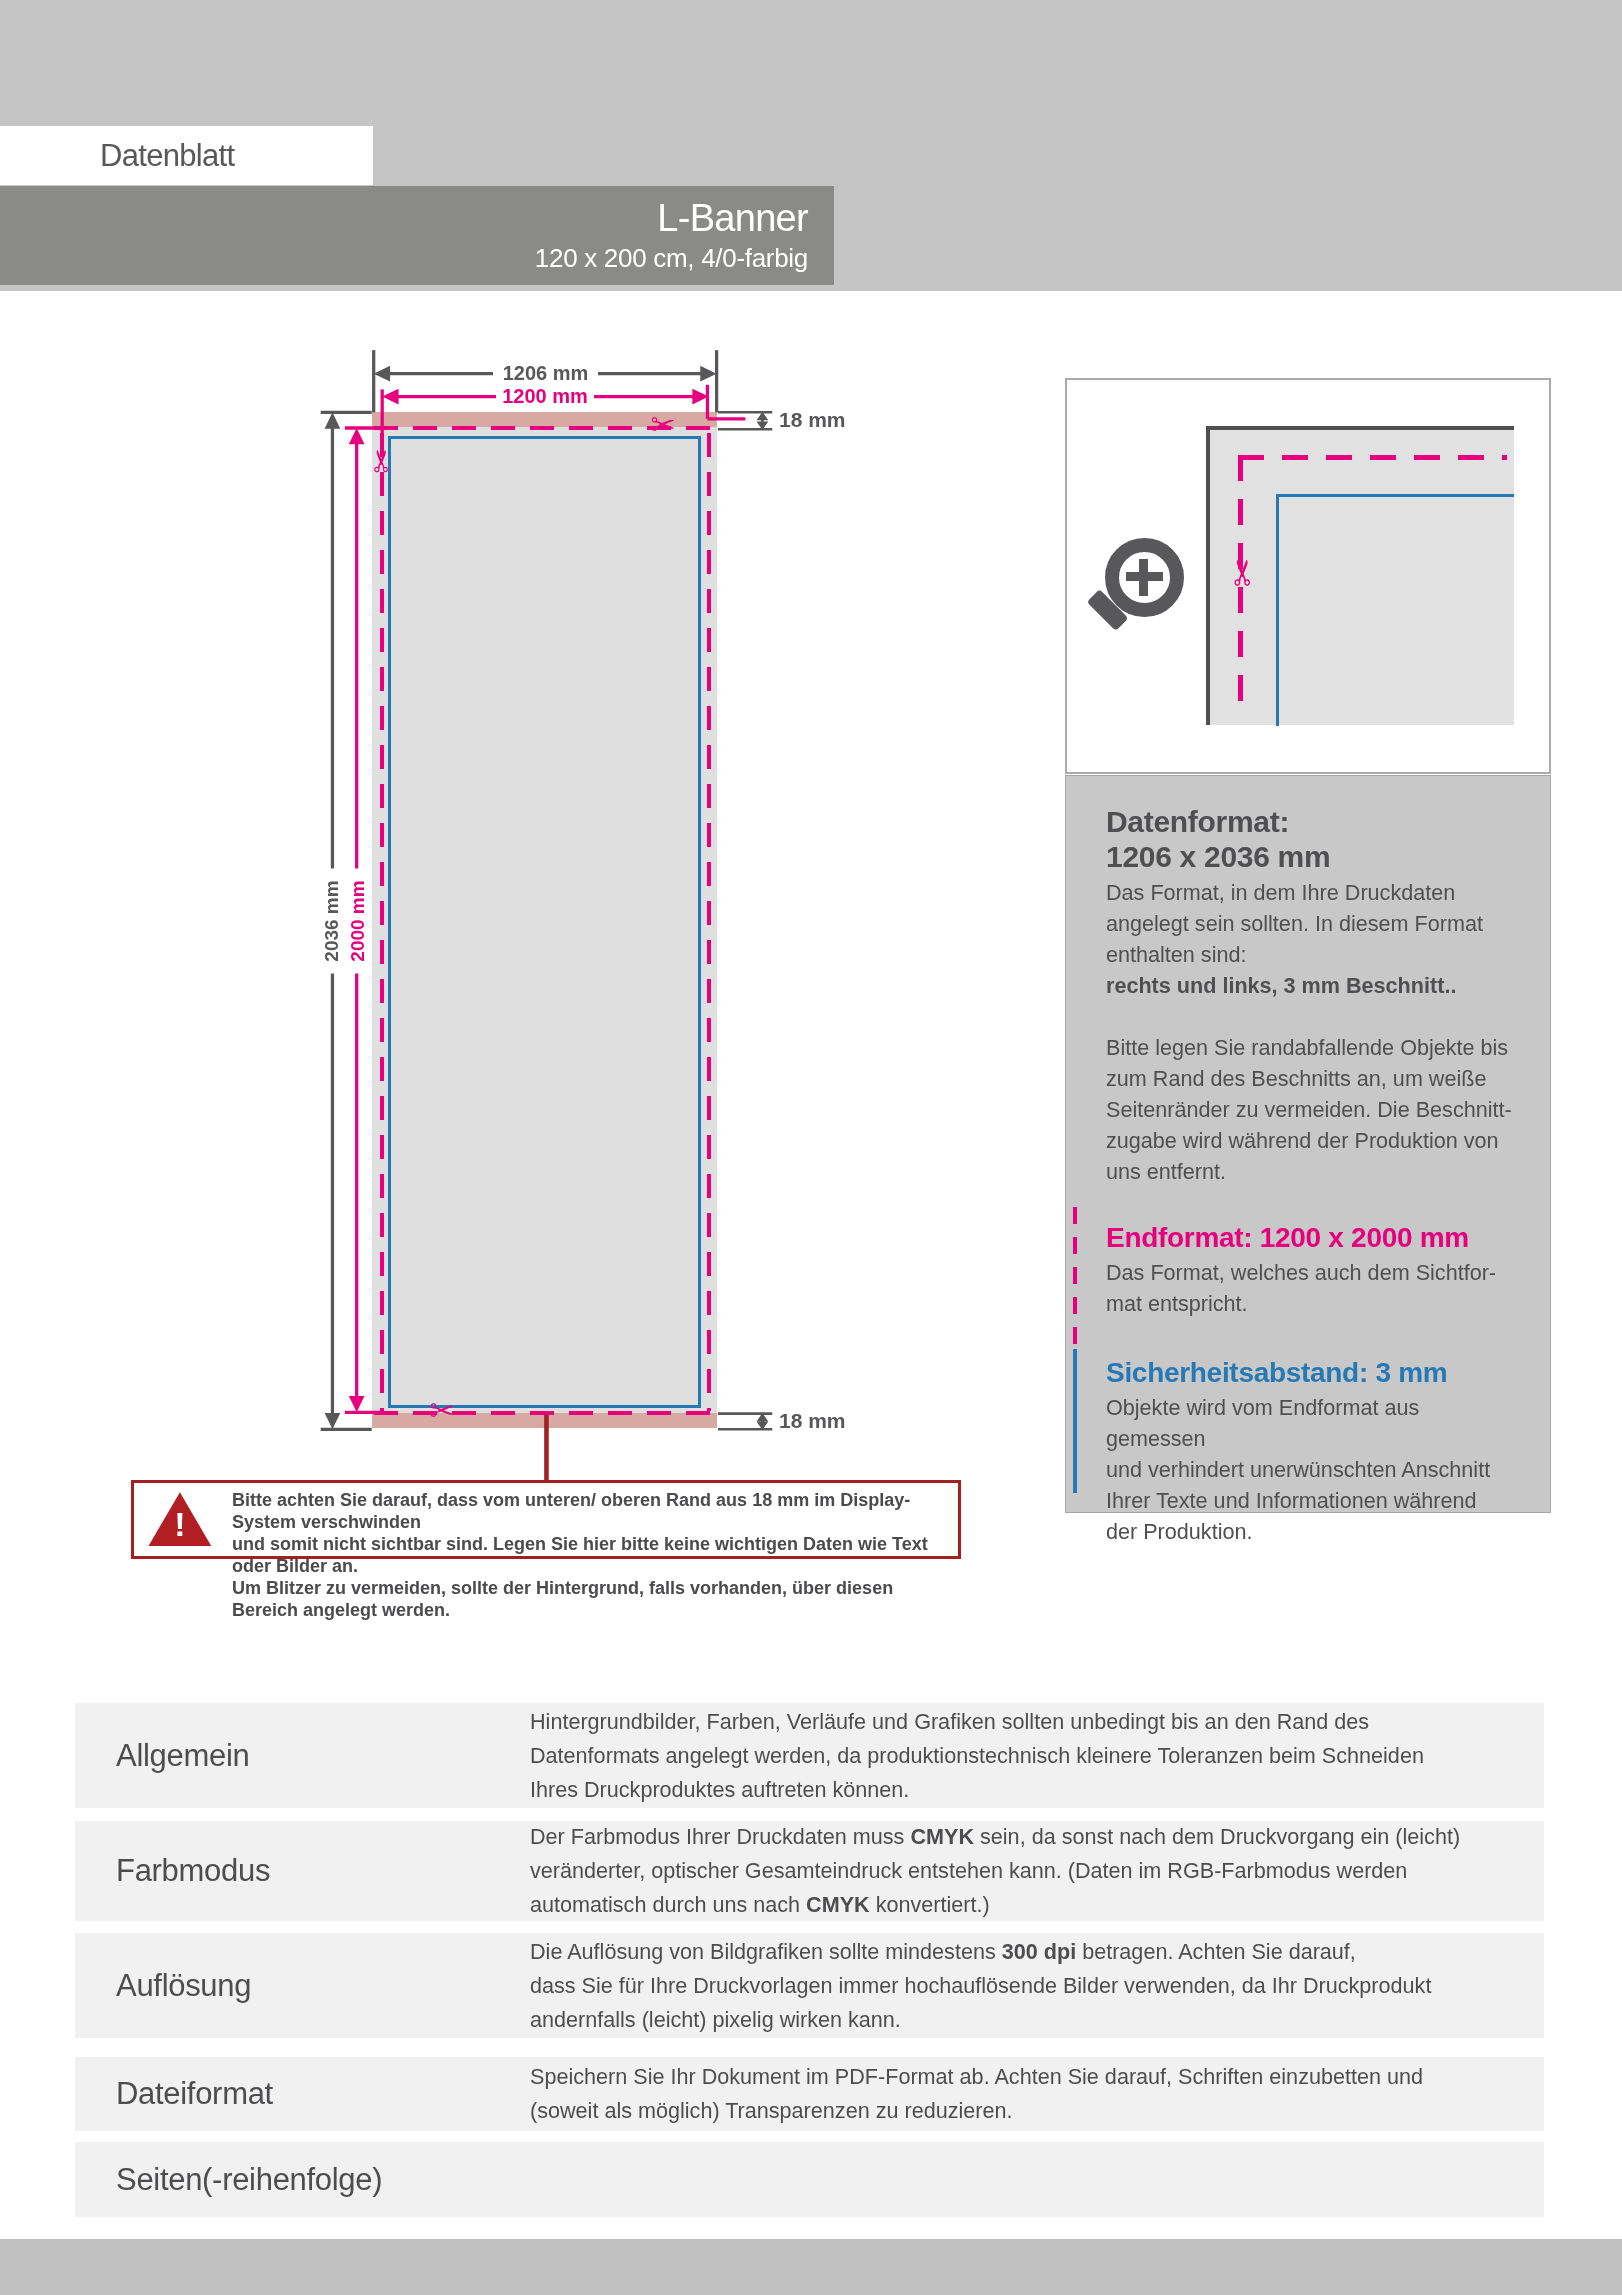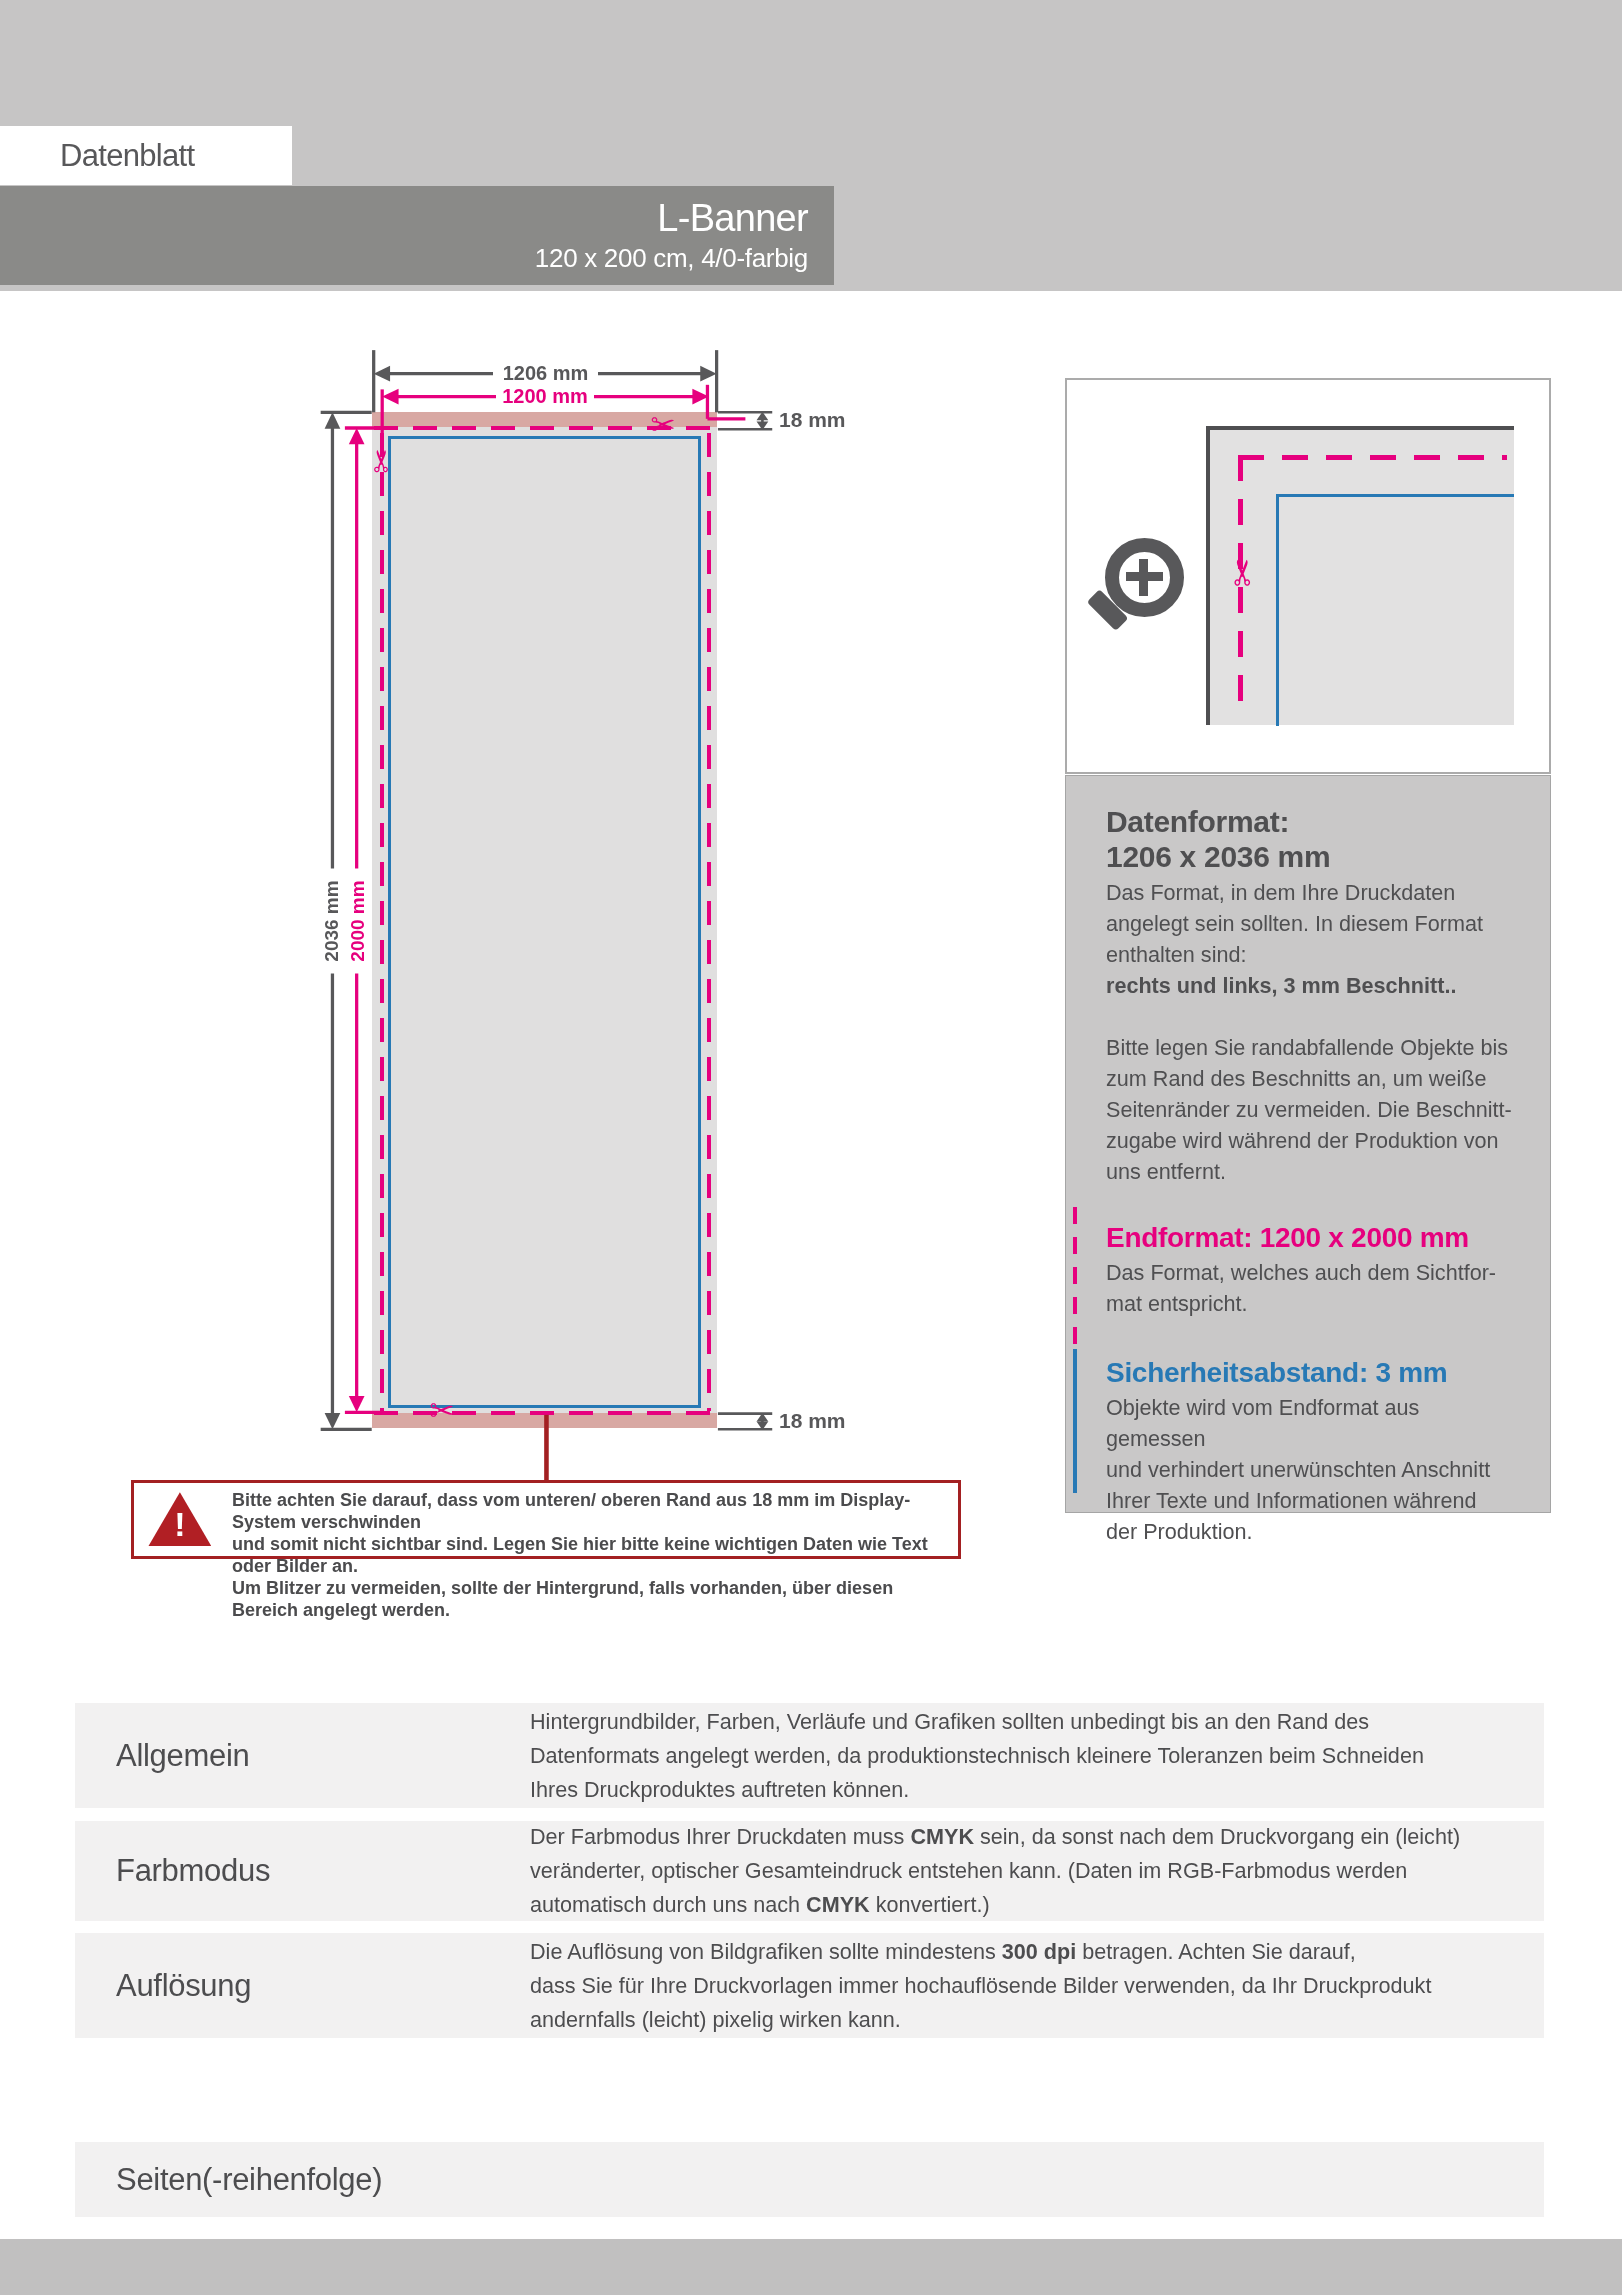--- a/index.html
+++ b/index.html
@@ -10,21 +10,21 @@
   }
   *{margin:0;padding:0;box-sizing:border-box;}
   body{font-family:"Liberation Sans","DejaVu Sans",sans-serif;background:#fff;}
   .page{position:relative;width:1623px;height:2295px;background:#fff;overflow:hidden;}
   .abs{position:absolute;}
   .pre{white-space:pre-line;}
   .b{font-weight:700;}
 
   
   .top-band{left:0;top:0;width:1623px;height:291px;background:var(--band-gray);}
-  .sheet-box{left:0;top:126px;width:292px;height:59px;background:#fff;}
+  .sheet-box{left:0;top:126px;width:373px;height:59px;background:#fff;padding-left:40px;}
   .sheet-box span{display:block;padding-left:60px;line-height:59px;font-size:31px;font-weight:500;color:var(--dark-gray);letter-spacing:-0.7px;}
   .header-bar{left:0;top:186px;width:834px;height:99px;background:var(--bar-gray);color:#fff;text-align:right;padding:11px 26px 0 0;}
   .header-bar .t1{font-size:38px;font-weight:300;line-height:43px;letter-spacing:-0.7px;}
   .header-bar .t2{font-size:26px;font-weight:300;line-height:37px;letter-spacing:-0.3px;margin-left:10px;}
 
   
   .banner-fill{left:372px;top:412px;width:345px;height:1016px;background:var(--banner-fill);z-index:1;}
   .bleed-strip{left:372px;width:345px;height:15px;background:var(--bleed-salmon);z-index:2;}
   .dash-h{height:3.9px;background:repeating-linear-gradient(90deg,var(--magenta) 0 23.6px,transparent 23.6px 39px);z-index:3;}
   .dash-v{width:3.9px;background:repeating-linear-gradient(180deg,var(--magenta) 0 23.6px,transparent 23.6px 39px);z-index:3;}
@@ -218,19 +218,24 @@
     <div class="tip-desc"><span>Der Farbmodus Ihrer Druckdaten muss </span><span class="b">CMYK</span><span> sein, da sonst nach dem Druckvorgang ein (leicht)
 veränderter, optischer Gesamteindruck entstehen kann. (Daten im RGB-Farbmodus werden
 automatisch durch uns nach </span><span class="b">CMYK</span><span> konvertiert.)</span></div>
   </div>
   <div class="abs tip-row" style="top:1933px;height:105px;">
     <div class="tip-label">Auflösung</div>
     <div class="tip-desc"><span>Die Auflösung von Bildgrafiken sollte mindestens </span><span class="b">300 dpi</span><span> betragen. Achten Sie darauf,
 dass Sie für Ihre Druckvorlagen immer hochauflösende Bilder verwenden, da Ihr Druckprodukt
 andernfalls (leicht) pixelig wirken kann.</span></div>
   </div>
+  <div class="abs tip-row" style="top:2057px;height:74px;">
+    <div class="tip-label">Dateiformat</div>
+    <div class="tip-desc"><span>Speichern Sie Ihr Dokument im PDF-Format ab. Achten Sie darauf, Schriften einzubetten und
+(soweit als möglich) Transparenzen zu reduzieren.</span></div>
+  </div>
   <div class="abs tip-row" style="top:2142px;height:75px;">
     <div class="tip-label">Seiten(-reihenfolge)</div>
   </div>
 
   <div class="abs footer-band"></div>
 </div>
 
 
 </body></html>

